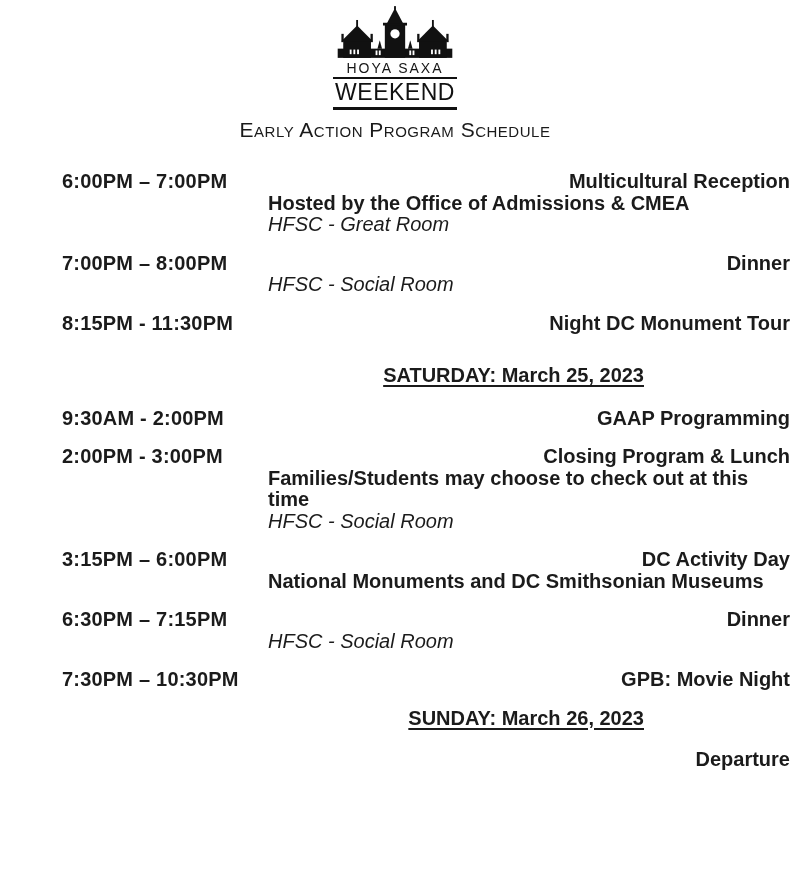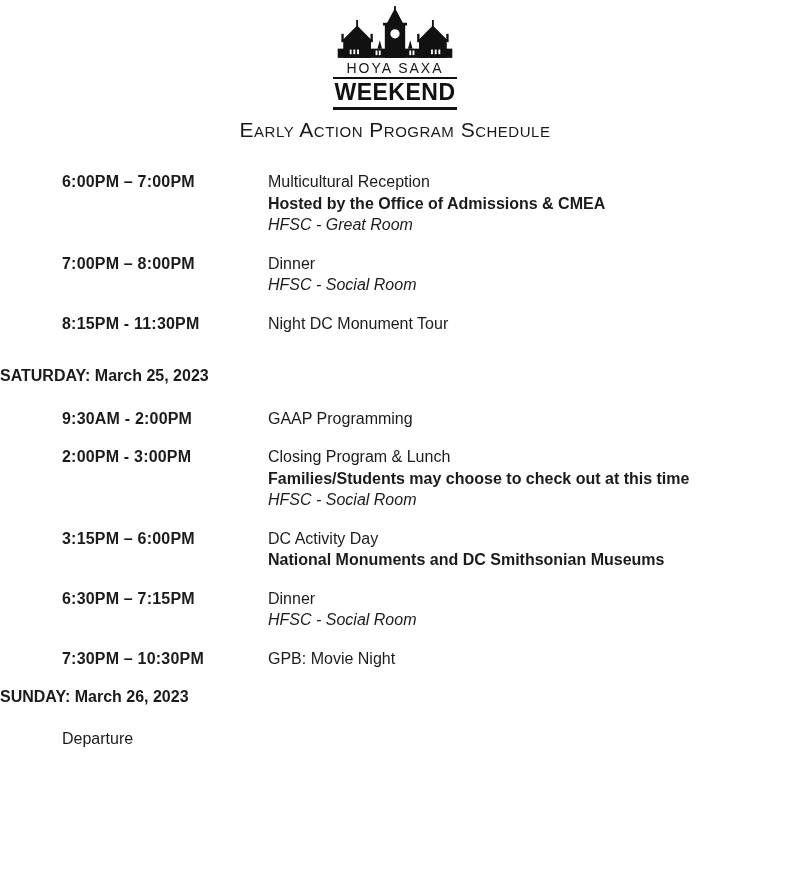--- a/index.html
+++ b/index.html
@@ -14,44 +14,45 @@
   .logo { width:160px; margin:6px auto 0; text-align:center; }
   .logo svg { display:block; margin:0 auto; }
   .hoya {
     font-size:14px; font-weight:400; letter-spacing:2px;
     white-space:nowrap; margin-top:2px; color:#161616;
   }
   .weekend-box {
     margin:1px auto 0; width:124px;
     border-top:2px solid #111; border-bottom:3px solid #111;
     padding:0 0 1px;
-    font-size:23px; font-weight:700; letter-spacing:0.5px;
+    font-size:23px; font-weight:400; letter-spacing:0.5px;
     white-space:nowrap; color:#111;
   }
   
   .title {
     text-align:center;
     font-size:21px; font-weight:400;
     font-variant:small-caps;
     letter-spacing:0.5px;
     margin:8px 0 0 0;
     color:#1a1a1a;
   }
   
-  .schedule { padding:29px 0 0 62px; font-size:16px; }
+  .schedule { padding:29px 0 0 62px; font-size:20px; }
   .event { display:flex; margin-bottom:17px; line-height:21.5px; }
   .time { width:206px; flex-shrink:0; font-weight:700; letter-spacing:0.2px; }
   .details { flex:1; }
-  .etitle { font-weight:400; }
+  .etitle { font-weight:700;text-align:right; }
   .enote  { font-weight:700; }
   .eloc   { font-style:italic; }
   .section-header {
     width:644px; margin-left:-62px;
-    text-align:left;
+    text-align:right;
     font-weight:700; line-height:21.5px;
+    text-decoration:underline;
     text-decoration-thickness:2px;
     text-underline-offset:3px;
   }
   .header-1 { margin-top:31px; margin-bottom:21px; }
   .header-2 { margin-top:13px; margin-bottom:20px; }
 </style>
 </head>
 <body>
 
 <div class="page">

